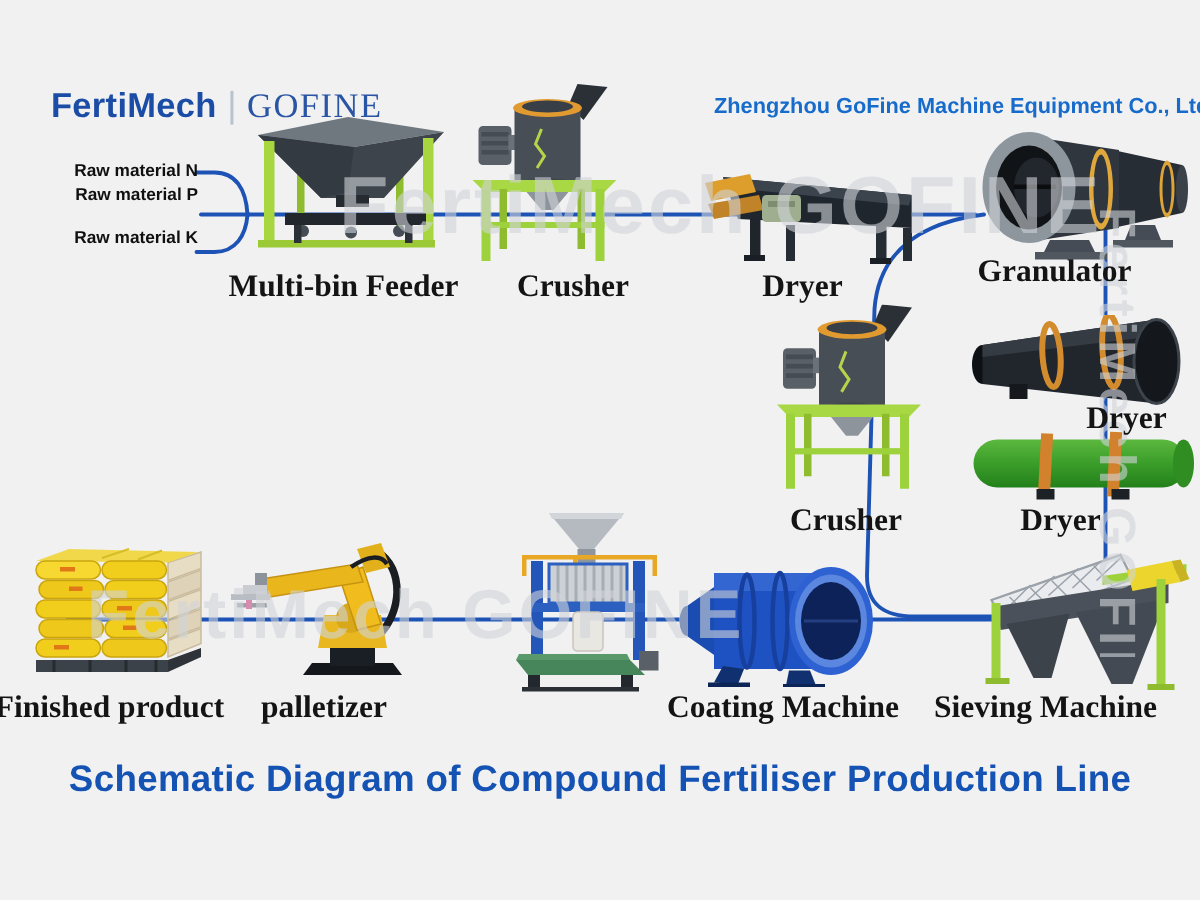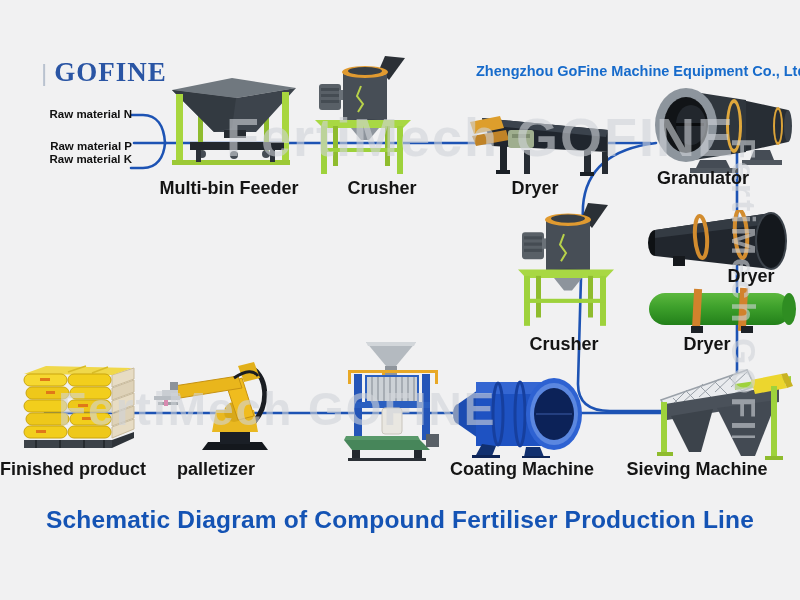--- a/index.html
+++ b/index.html
@@ -18,24 +18,24 @@
   #flow-svg{z-index:1;}
   .machine{position:absolute;z-index:2;}
   .wm{position:absolute;z-index:3;font-weight:bold;color:rgba(208,211,217,0.6);white-space:nowrap;pointer-events:none;}
   .wm-top{left:226px;top:106px;font-size:54px;letter-spacing:2px;}
   .wm-bottom{left:58px;top:382px;font-size:46px;letter-spacing:2px;}
   .wm-right{left:724px;top:138px;font-size:34px;letter-spacing:3px;writing-mode:vertical-rl;height:300px;overflow:hidden;}
   .txt{position:absolute;z-index:4;white-space:nowrap;}
   .logo{left:34px;top:57px;display:flex;align-items:baseline;}
   .logo .fertimech{font-size:23px;font-weight:bold;color:var(--brand-blue);letter-spacing:.2px;}
   .logo .bar{font-size:24px;font-weight:300;color:#b9c2cf;margin:0 7px;}
-  .logo .gofine{font-family:"Liberation Serif",serif;font-size:27px;font-weight:700;color:var(--gofine-blue);letter-spacing:1px;}
+  .logo .gofine{font-family:"Liberation Serif",serif;font-size:23px;font-weight:400;color:var(--gofine-blue);letter-spacing:1px;}
   .company{left:476px;top:63px;width:300px;text-align:center;font-size:14.5px;font-weight:bold;color:var(--company-blue);}
   .raw{left:0;width:132px;text-align:right;font-size:11.5px;font-weight:bold;color:#101010;}
-  .mlabel{transform:translateX(-50%);font-size:18px;font-weight:bold;color:var(--label-dark);}
+  .mlabel{transform:translateX(-50%);font-size:21px;font-weight:bold;color:var(--label-dark);font-family:Liberation Serif, serif;}
   .title{left:0;top:506px;width:800px;text-align:center;font-size:24.5px;font-weight:bold;color:var(--title-blue);letter-spacing:.2px;}
 </style>
 </head>
 <body>
 
 <div class="stage">
 
   <svg id="flow-svg" class="layer" viewBox="0 0 800 600">
     <g fill="none" stroke="var(--flow-line)" stroke-width="2.6" stroke-linecap="round">
       <path d="M 131 115 H 143 C 157 115 164 126 165 143"></path>
@@ -272,28 +272,29 @@
       <rect x="66" y="61" width="9" height="3"></rect>
       <rect x="24" y="22" width="10" height="3"></rect>
     </g>
   </svg>
 
   <div class="wm wm-top">FertiMech GOFINE</div>
   <div class="wm wm-bottom">FertiMech GOFINE</div>
   <div class="wm wm-right">FertiMech GOFINE</div>
 
   <div class="txt logo">
+    <span class="fertimech">FertiMech</span>
     <span class="bar">|</span>
     <span class="gofine">GOFINE</span>
   </div>
 
   <div class="txt company">Zhengzhou GoFine Machine Equipment Co., Ltd.</div>
 
   <div class="txt raw" style="top:108px">Raw material N</div>
-  <div class="txt raw" style="top:140px">Raw material P</div>
+  <div class="txt raw" style="top:124px">Raw material P</div>
   <div class="txt raw" style="top:153px">Raw material K</div>
 
   <div class="txt mlabel" style="left:229px;top:178px">Multi-bin Feeder</div>
   <div class="txt mlabel" style="left:382px;top:178px">Crusher</div>
   <div class="txt mlabel" style="left:535px;top:178px">Dryer</div>
   <div class="txt mlabel" style="left:703px;top:168px">Granulator</div>
   <div class="txt mlabel" style="left:564px;top:334px">Crusher</div>
   <div class="txt mlabel" style="left:751px;top:266px">Dryer</div>
   <div class="txt mlabel" style="left:707px;top:334px">Dryer</div>
   <div class="txt mlabel" style="left:522px;top:459px">Coating Machine</div>

